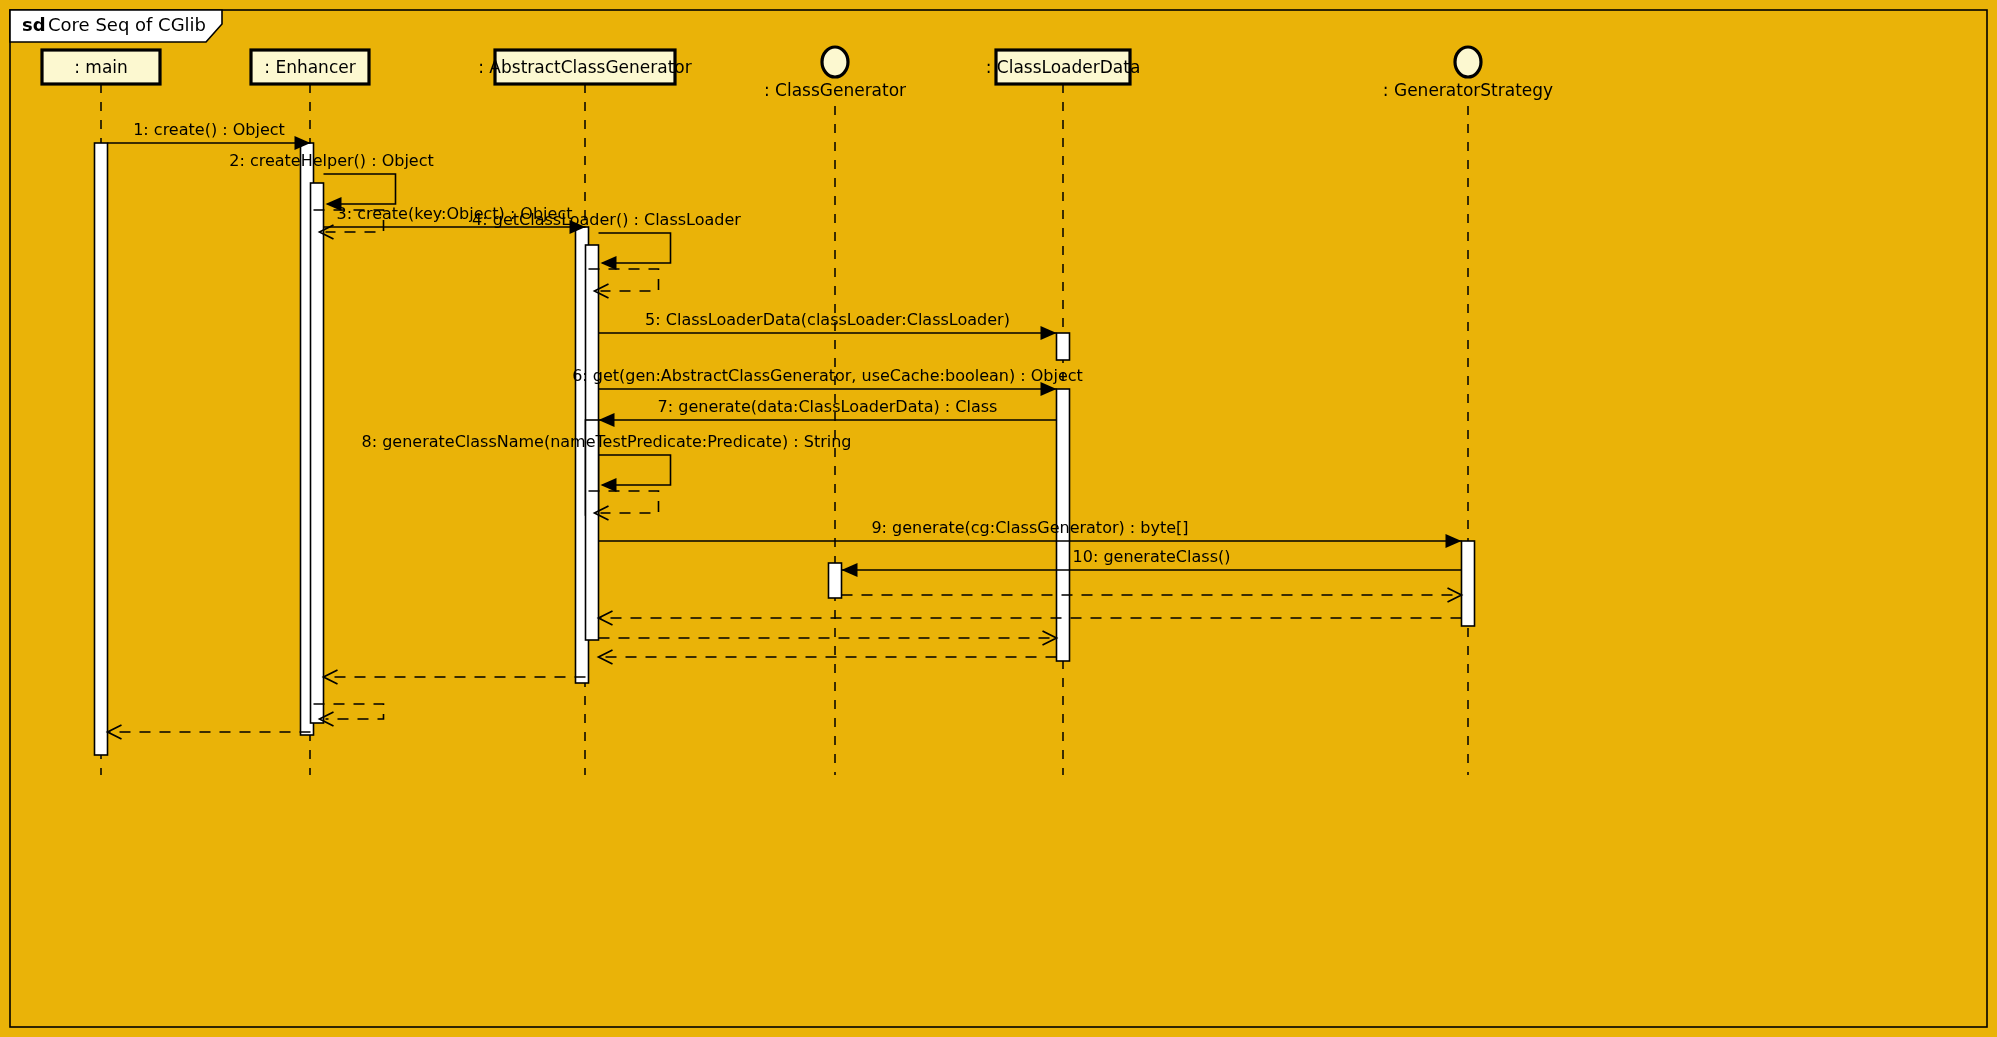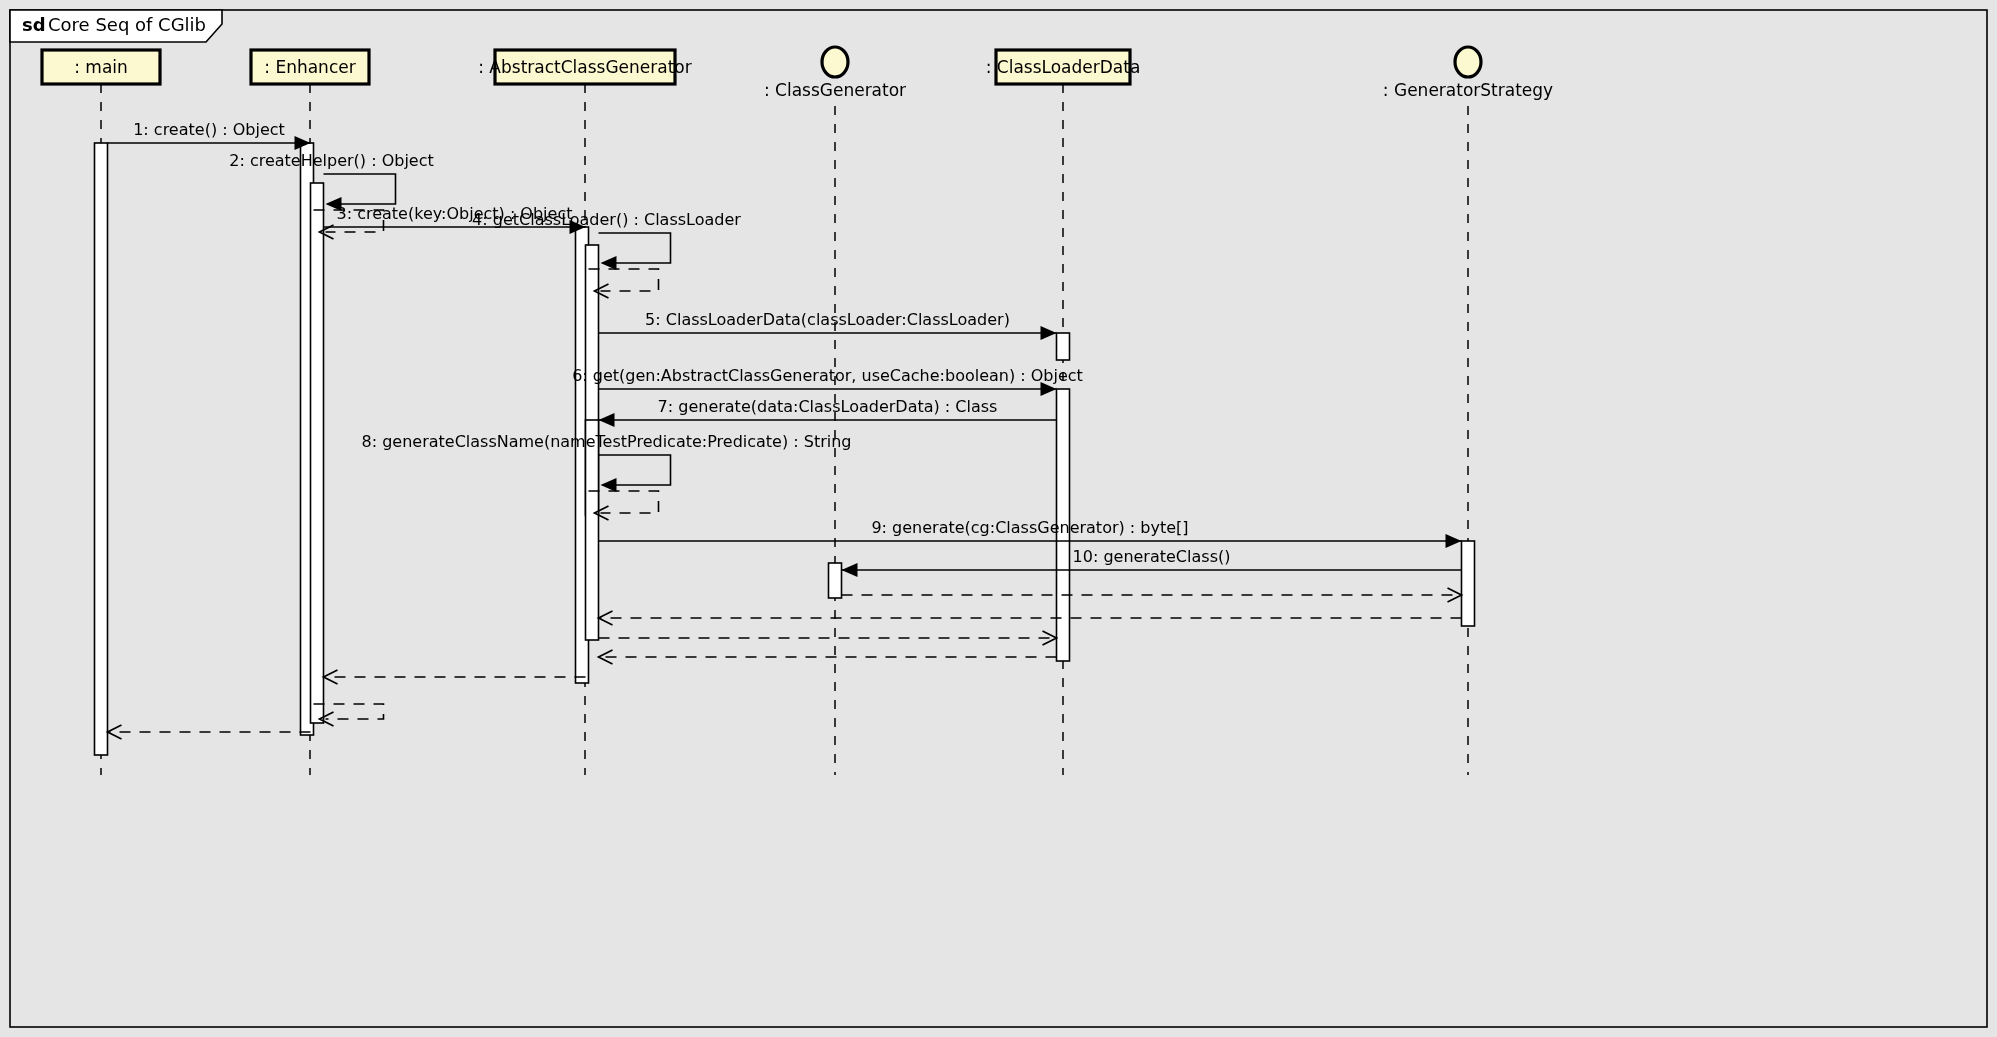--- a/index.html
+++ b/index.html
@@ -10,21 +10,21 @@
   body {
     font-family: "DejaVu Sans", sans-serif;
     width: 1997px;
     height: 1037px;
     overflow: hidden;
   }
   #diagram-root {
     position: relative;
     width: 1997px;
     height: 1037px;
-    background: #e5e5e5;
+    background: #eab308;
   }
   svg#sd-canvas {
     display: block;
     width: 1997px;
     height: 1037px;
   }
   .frame-border {
     fill: none;
     stroke: #000000;
     stroke-width: 1.6;

